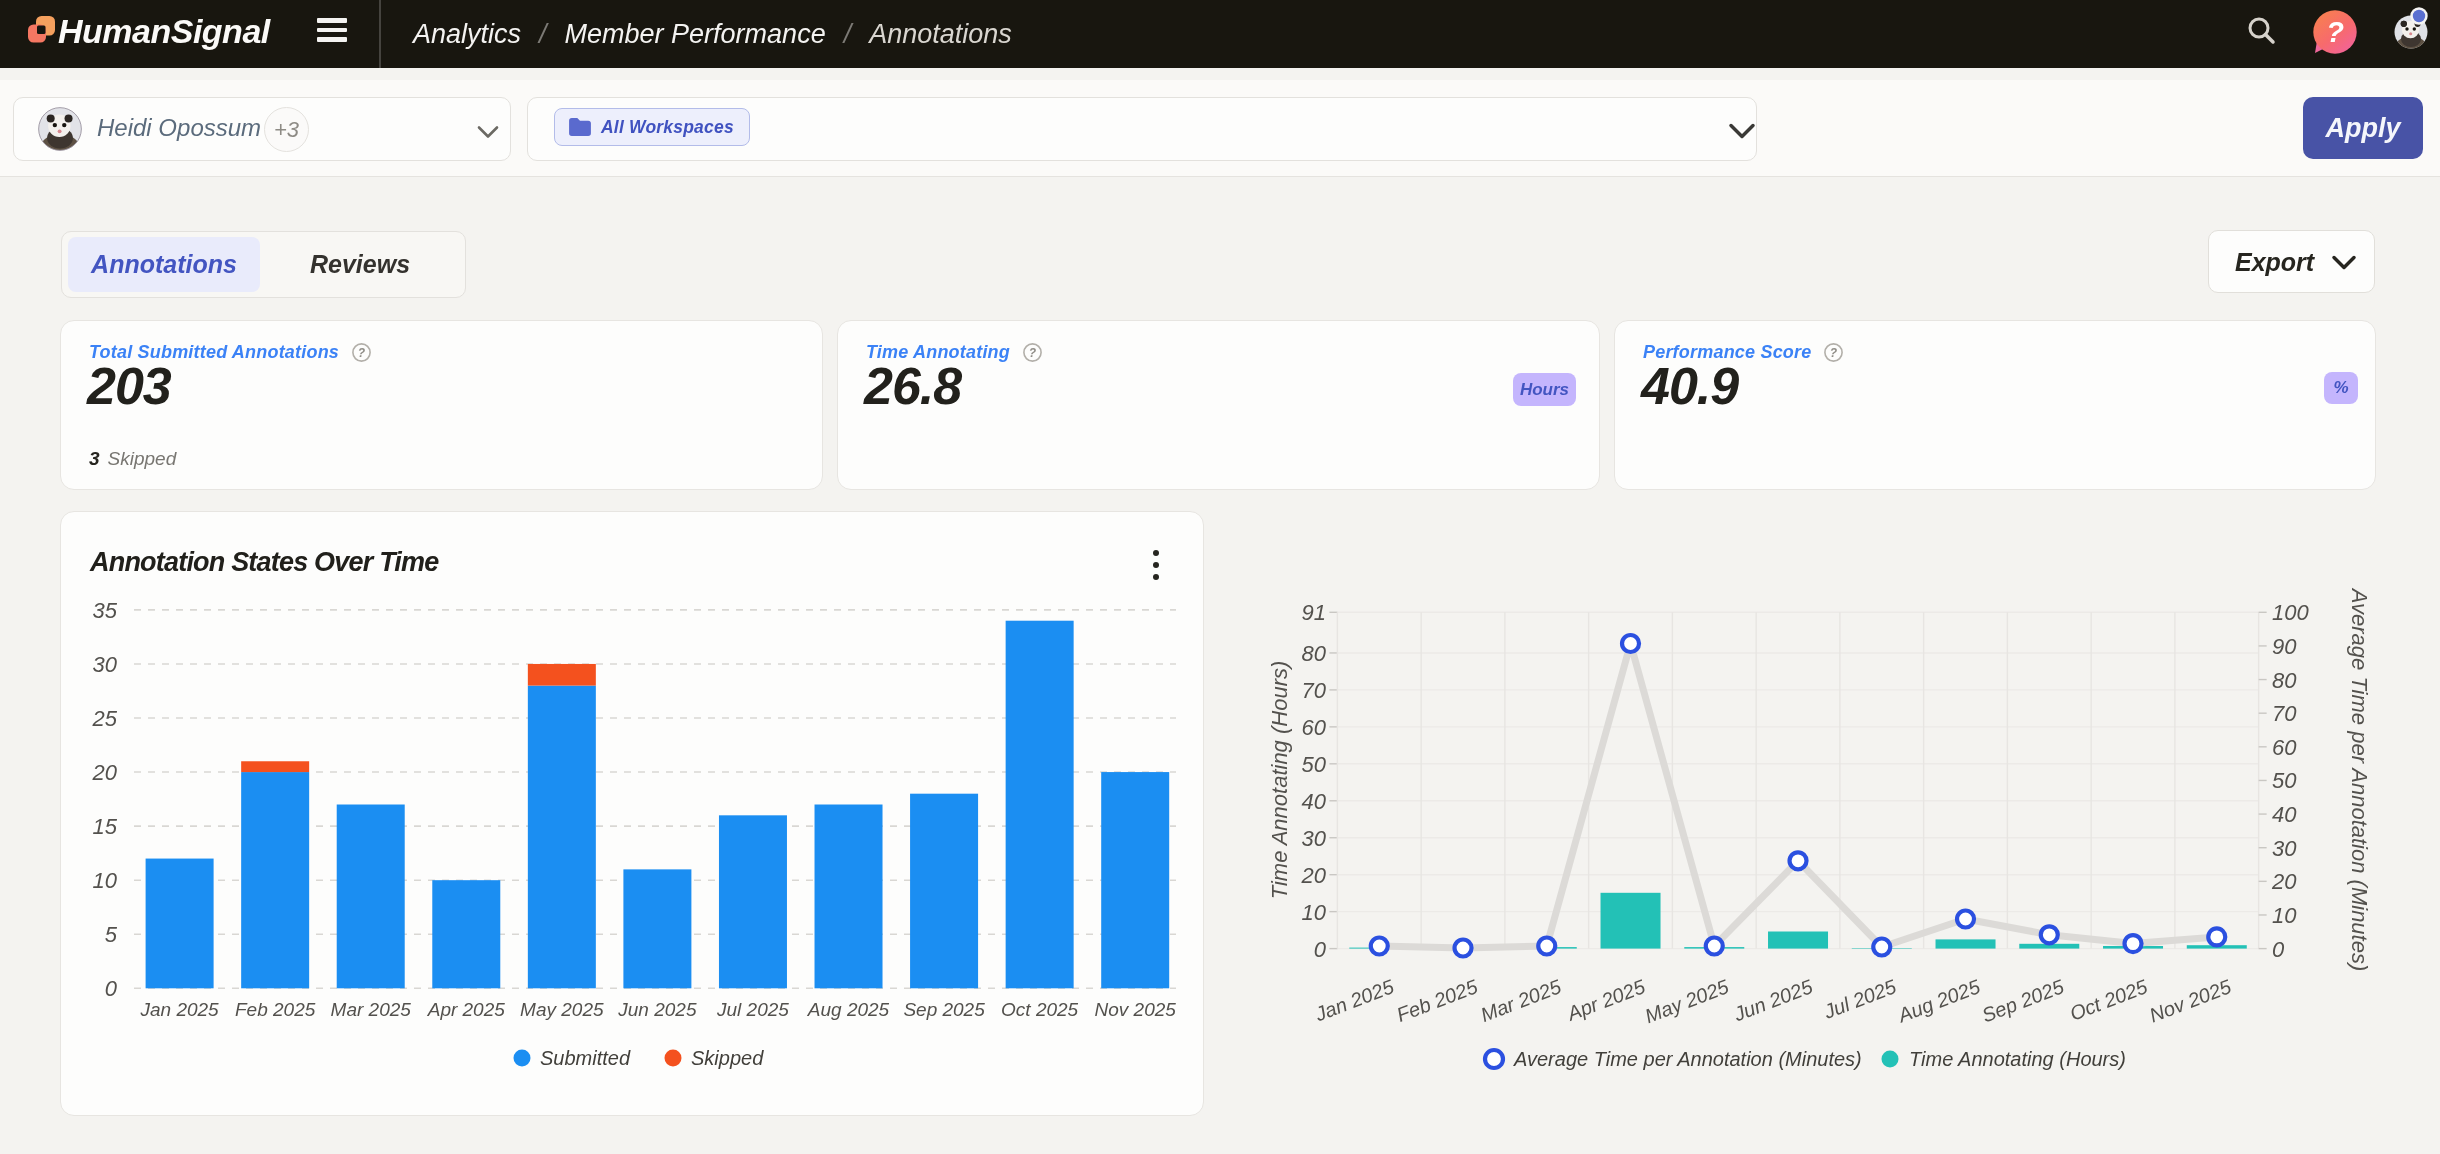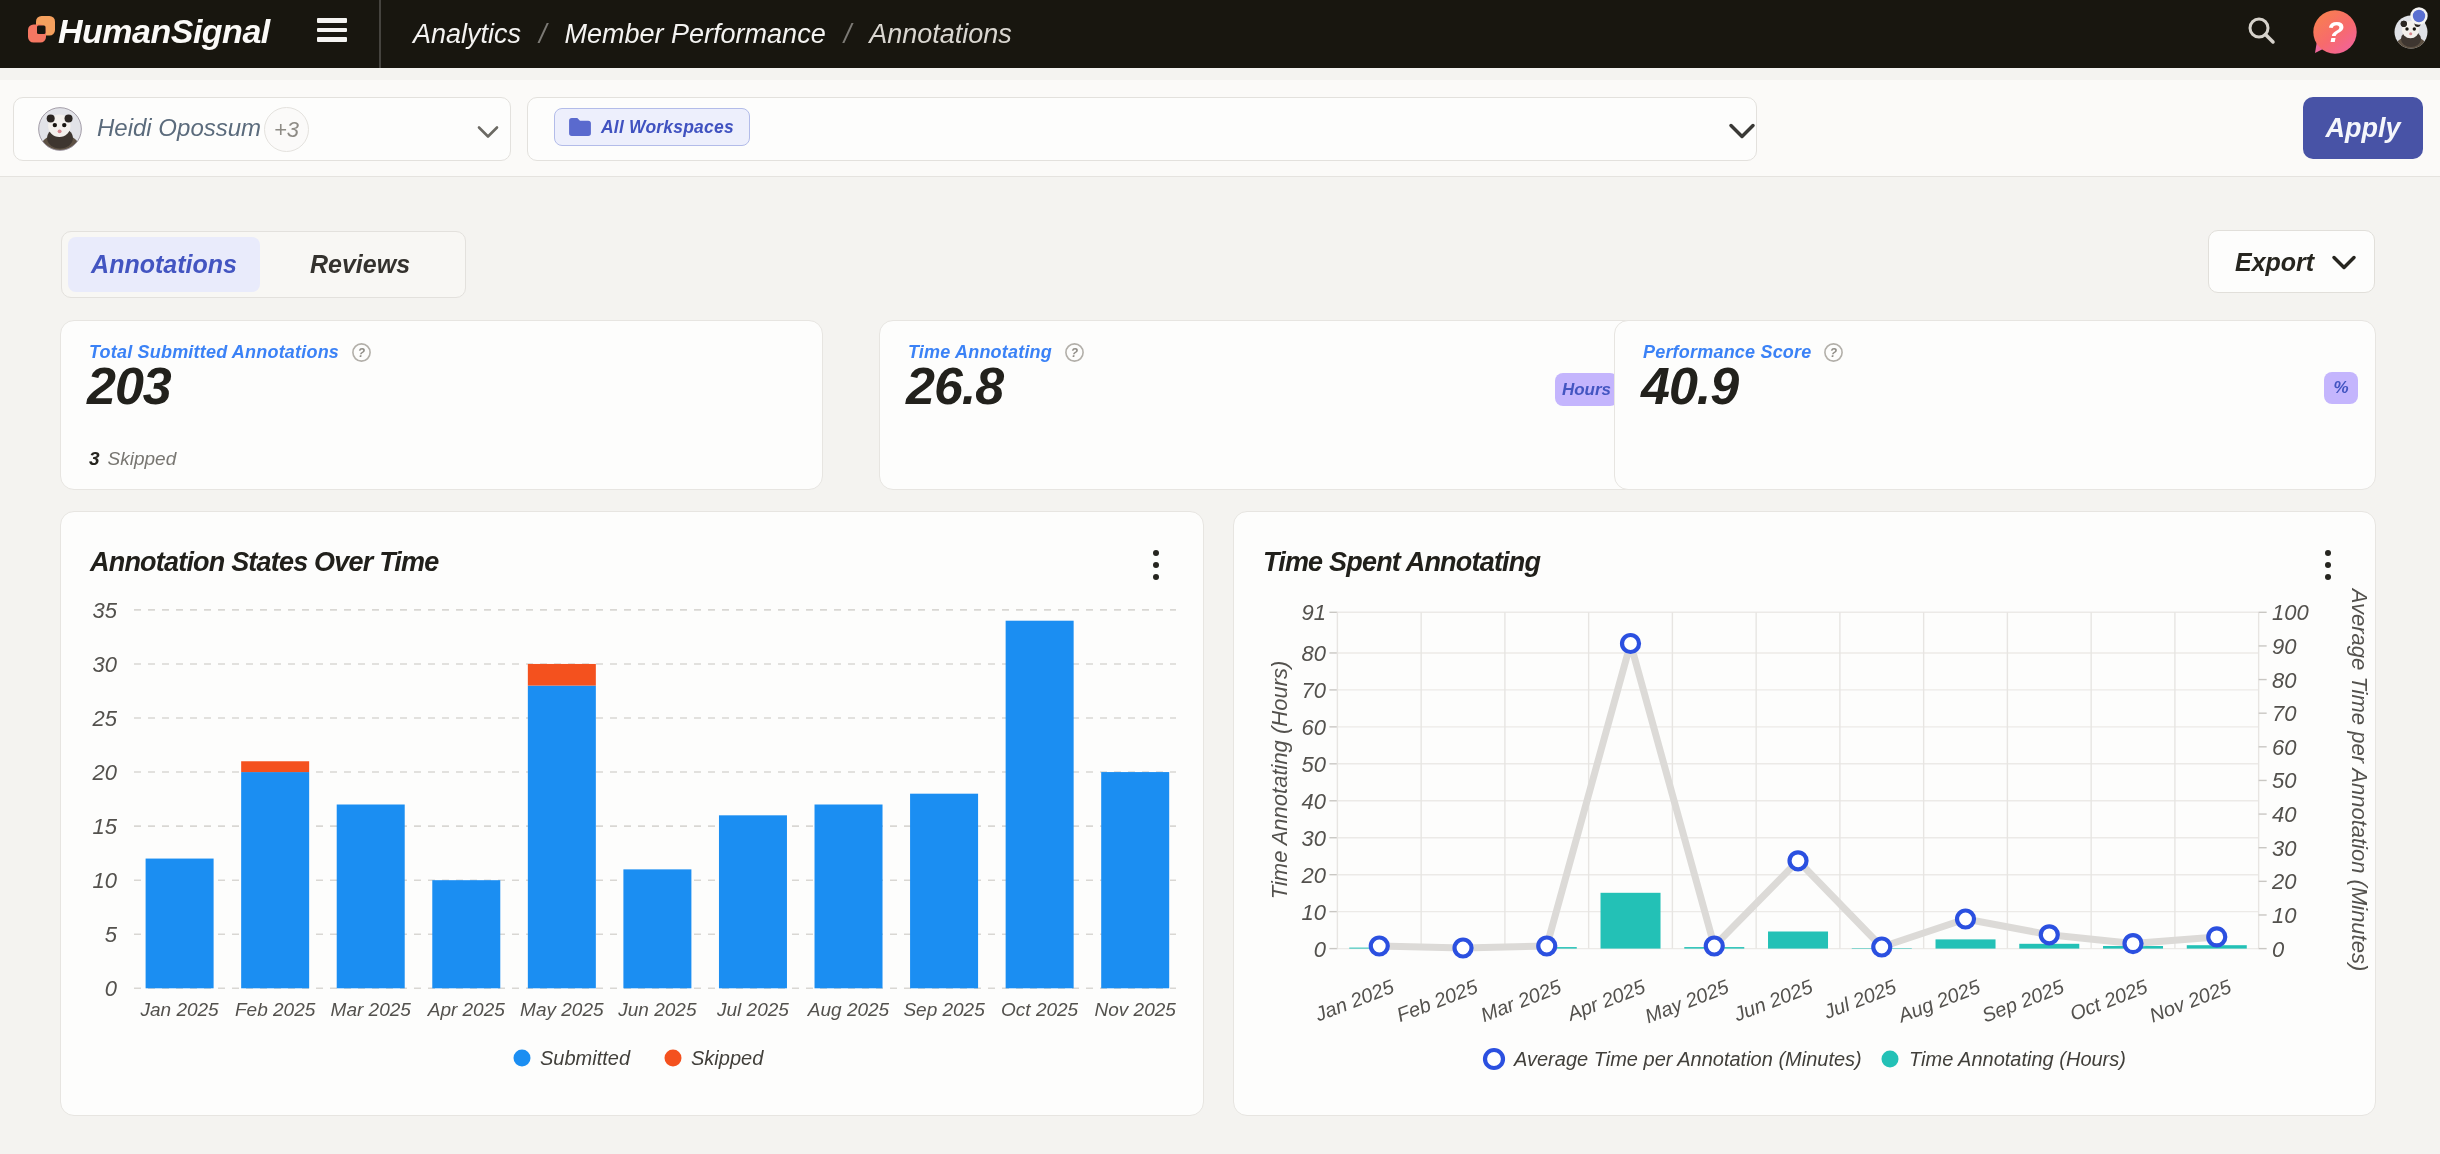--- a/index.html
+++ b/index.html
@@ -37,21 +37,21 @@
   #exportbtn { position:absolute; left:2208px; top:230px; width:167px; height:63px; background:#fdfdfc; border:1px solid #e1dfda; border-radius:10px; }
   #exportbtn span { position:absolute; left:26px; top:17px; font-size:25px; font-weight:bold; color:#26251f; }
 
   
   .card { position:absolute; background:#fdfdfc; border:1px solid #e7e5e1; border-radius:14px; }
   .ctitle { position:absolute; left:28px; top:22px; height:19px; display:flex; align-items:center; gap:13px; }
   .ctitle span { font-size:18px; font-weight:bold; color:#3b82f6; letter-spacing:0.2px; line-height:19px; }
   .bignum { position:absolute; left:26px; top:39px; font-size:52px; line-height:52px; font-weight:bold; color:#22211c; letter-spacing:-1px; }
   .chip { position:absolute; background:#c4b5fd; border-radius:8px; color:#4355c1; font-weight:bold; font-size:17px; display:flex; align-items:center; justify-content:center; }
   #card1 { left:60px; top:320px; width:763px; height:170px; }
-  #card2 { left:837px; top:320px; width:763px; height:170px;margin-left:42px; }
+  #card2 { left:837px; top:320px; width:763px; height:170px; }
   #card3 { left:1614px; top:320px; width:762px; height:170px; }
   #skipline { position:absolute; left:28px; top:127px; font-size:19px; color:#787671; }
   #skipline b { color:#26251f; margin-right:8px; }
 
   
   #chart1 { left:60px; top:511px; width:1144px; height:605px; }
   #chart2 { left:1233px; top:511px; width:1143px; height:605px; }
   .chtitle { position:absolute; left:29px; top:35px; font-size:27px; font-weight:bold; color:#21201b; letter-spacing:-0.8px; }
   .kebab { position:absolute; top:38px; width:6px; height:40px; }
   .kebab i { position:absolute; left:0; width:6px; height:6px; border-radius:50%; background:#26251f; }
@@ -205,28 +205,20 @@
         <text x="9.5" y="14" font-size="12" fill="#8f8c86" text-anchor="middle" font-weight="bold" font-family="Liberation Sans">?</text>
       </svg>
     </div>
     <div class="bignum">40.9</div>
     <div class="chip" style="left:709px;top:51px;width:34px;height:32px;">%</div>
   </div>
 
   <div class="card" id="chart1">
     <div class="chtitle">Annotation States Over Time</div>
     <div class="kebab" style="left:1092px;">
-        <i style="top:0"></i>
-        <i style="top:12px"></i>
-        <i style="top:24px"></i>
-      </div>
-  </div>
-  <div class="card" id="chart2">
-    <div class="chtitle">Time Spent Annotating</div>
-    <div class="kebab" style="left:1091px;">
         <i style="top:0"></i>
         <i style="top:12px"></i>
         <i style="top:24px"></i>
       </div>
   </div>
 
   <svg id="svgoverlay" width="2440" height="1154" viewBox="0 0 2440 1154">
       <line x1="134" y1="988.3" x2="1176" y2="988.3" stroke="#d9d7d3" stroke-width="1.6" stroke-dasharray="7 7"></line>
       <text x="117" y="996.3" font-size="22" fill="#53514d" text-anchor="end" font-family="Liberation Sans">0</text>
       <line x1="134" y1="934.2428571428571" x2="1176" y2="934.2428571428571" stroke="#d9d7d3" stroke-width="1.6" stroke-dasharray="7 7"></line>

